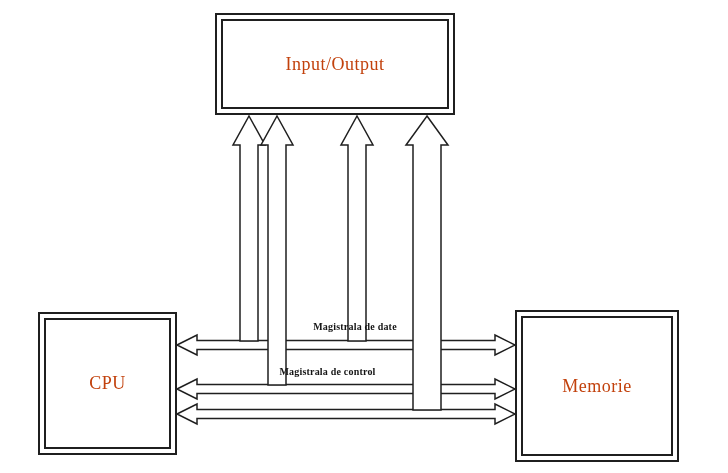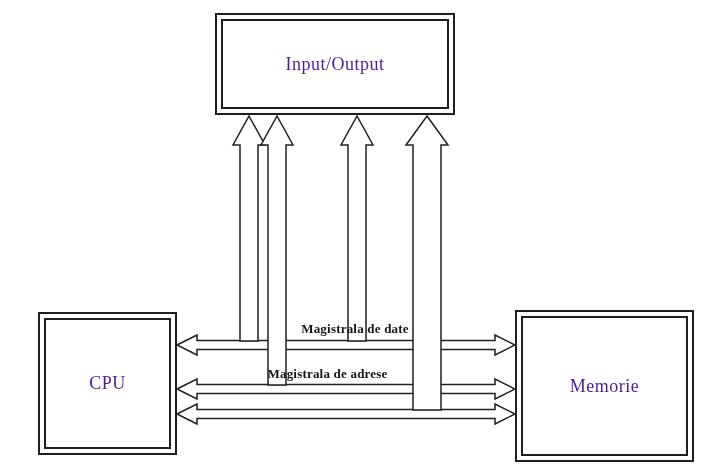--- a/index.html
+++ b/index.html
@@ -22,25 +22,25 @@
     position:absolute;
     inset:4px;
     border:2px solid #1f1f1f;
     display:flex;
     align-items:center;
     justify-content:center;
   }
   .box-label{
     font-size:18px;
     letter-spacing:0.5px;
-    color:#4c1d95;
+    color:#c2410c;
   }
   .bus-label{
     position:absolute;
-    font-size:13px;
+    font-size:10px;
     font-weight:bold;
     letter-spacing:0.2px;
     text-align:center;
     color:#141414;
     white-space:nowrap;
   }
   .arrow{
     fill:#ffffff;
     stroke:#1f1f1f;
     stroke-width:1.5;
@@ -69,24 +69,24 @@
       <span class="box-label">Input/Output</span>
     </div>
   </div>
 
   <div class="box" style="left:38px;top:312px;width:139px;height:143px;font-family:Liberation Serif, serif;">
     <div class="inner">
       <span class="box-label">CPU</span>
     </div>
   </div>
 
-  <div class="box" style="left:515px;top:310px;width:179px;height:152px;">
+  <div class="box" style="left:515px;top:310px;width:164px;height:152px;">
     <div class="inner">
       <span class="box-label">Memorie</span>
     </div>
   </div>
 
   <div class="bus-label" style="left:287px;top:321px;width:136px;">Magistrala de date</div>
 
-  <div class="bus-label" style="left:255px;top:366px;width:145px;">Magistrala de adrese</div>
+  <div class="bus-label" style="left:255px;top:366px;width:145px;">Magistrala de control</div>
 
 
 </div>
 
 </body></html>

